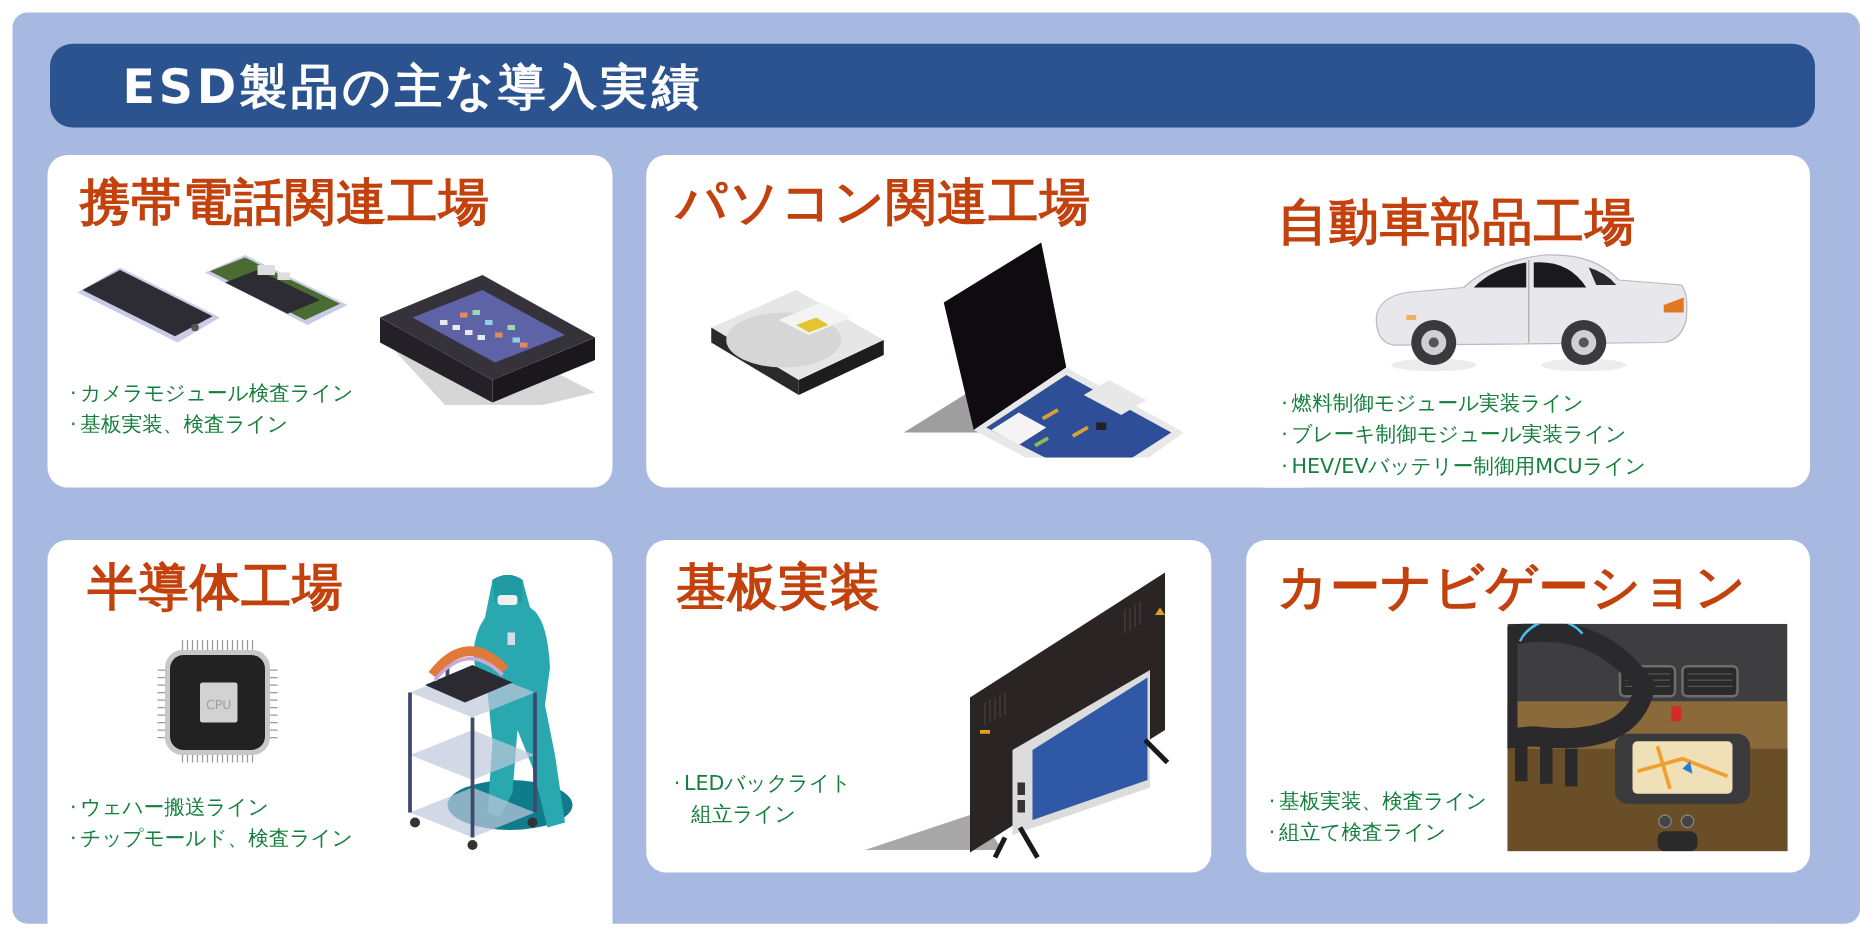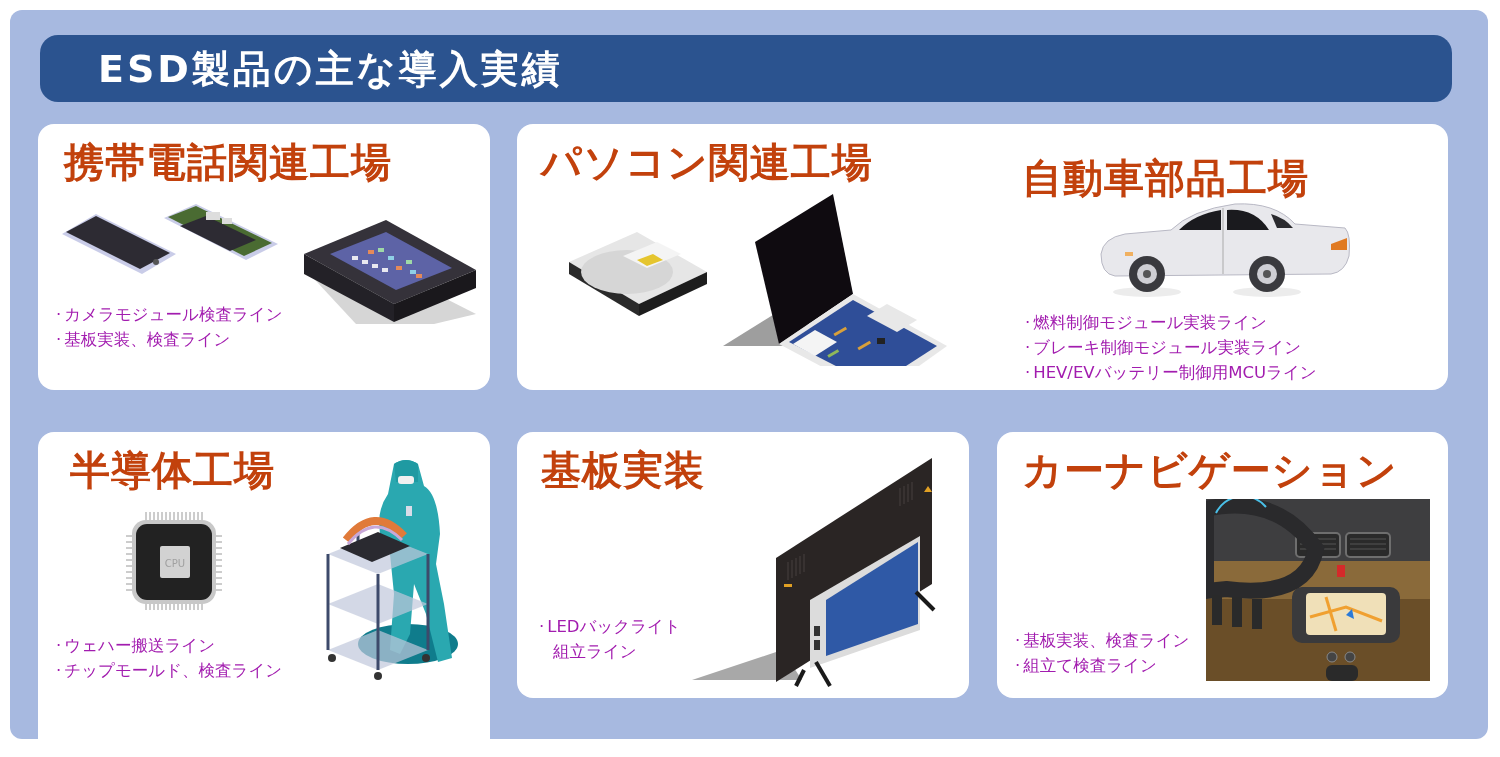--- a/index.html
+++ b/index.html
@@ -22,21 +22,21 @@
 
   .card {
     position: absolute; background: #ffffff; border-radius: 16px; overflow: hidden;
   }
   .card-title {
     position: absolute; color: #c2410c; font-size: 40px; font-weight: bold;
     letter-spacing: 1px; line-height: 40px; white-space: nowrap;
   }
   .items { position: absolute; list-style: none; }
   .items li {
-    font-size: 16.5px; color: #a21caf; line-height: 25px; white-space: nowrap;
+    font-size: 16.5px; color: #15803d; line-height: 25px; white-space: nowrap;
   }
   .items li::before { content: "·"; margin-right: 3px; }
   .items li.cont::before { content: ""; margin-right: 14px; }
   .illus { position: absolute; text-decoration: underline; }
   .illus svg { display: block; }
 </style>
 </head>
 <body>
 
 <div class="frame"></div>

